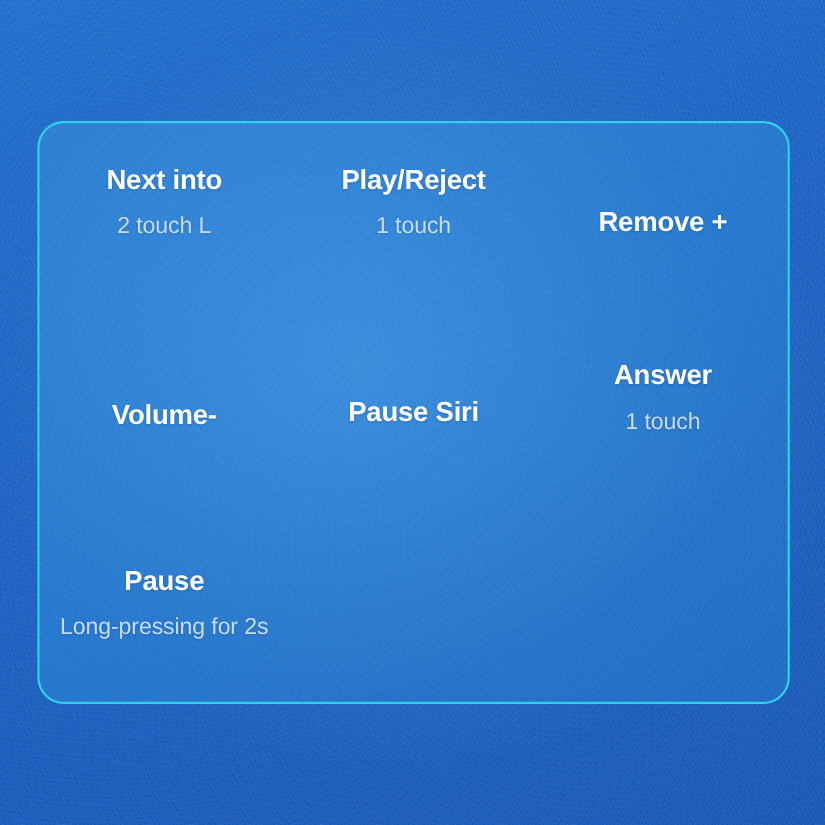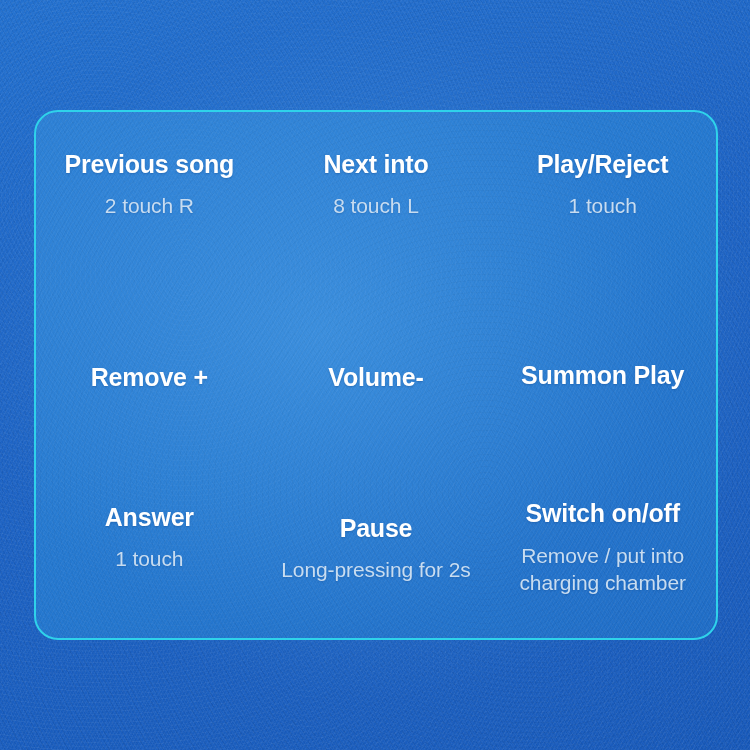--- a/index.html
+++ b/index.html
@@ -114,56 +114,48 @@
 
 <div id="backdrop">
   <div id="backdrop-noise"></div>
 </div>
 
 <div id="card">
   <div id="card-texture"></div>
 
   <div id="grid">
 
-    <div class="cell c0 r0">
-      <div class="cell-title">Previous song</div>
-      <div class="cell-sub">2 touch R</div>
-    </div>
 
     <div class="cell c1 r0">
       <div class="cell-title">Next into</div>
-      <div class="cell-sub">8 touch L</div>
+      <div class="cell-sub">2 touch L</div>
     </div>
 
     <div class="cell c2 r0">
       <div class="cell-title">Play/Reject</div>
       <div class="cell-sub">1 touch</div>
     </div>
 
     <div class="cell c0 r1">
       <div class="cell-title">Remove +</div>
     </div>
 
     <div class="cell c1 r1">
       <div class="cell-title">Volume-</div>
     </div>
 
     <div class="cell c2 r1">
-      <div class="cell-title">Summon Play</div>
+      <div class="cell-title">Pause Siri</div>
     </div>
 
     <div class="cell c0 r2">
       <div class="cell-title">Answer</div>
       <div class="cell-sub">1 touch</div>
     </div>
 
     <div class="cell c1 r2">
       <div class="cell-title">Pause</div>
       <div class="cell-sub">Long-pressing for 2s</div>
     </div>
 
-    <div class="cell c2 r2">
-      <div class="cell-title">Switch on/off</div>
-      <div class="cell-sub">Remove / put into charging chamber</div>
-    </div>
 
   </div>
 </div>
 
 </body></html>

